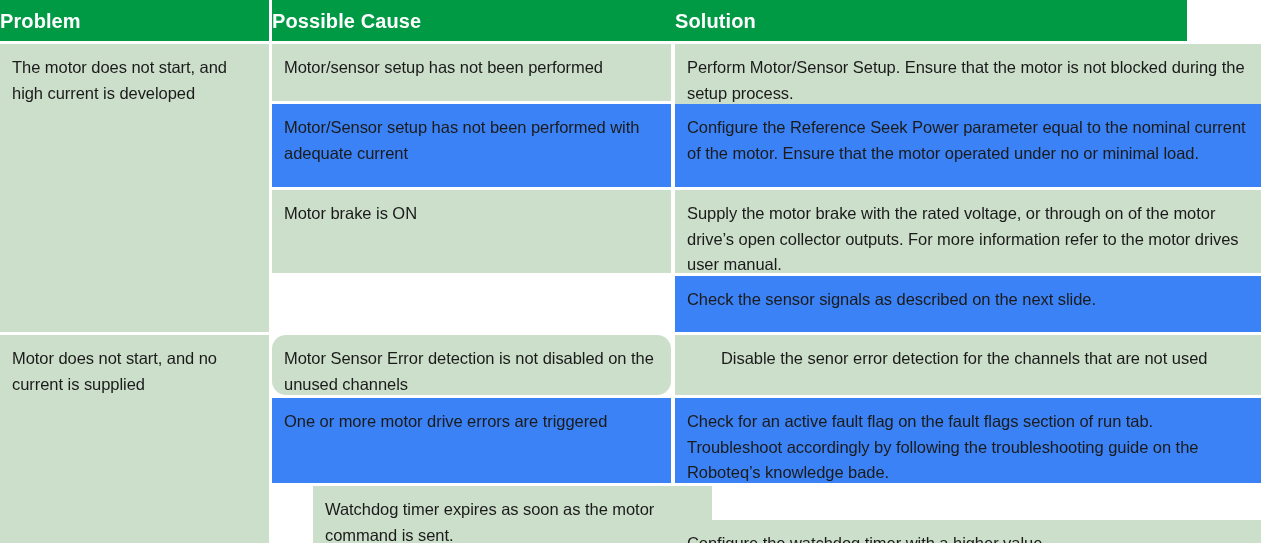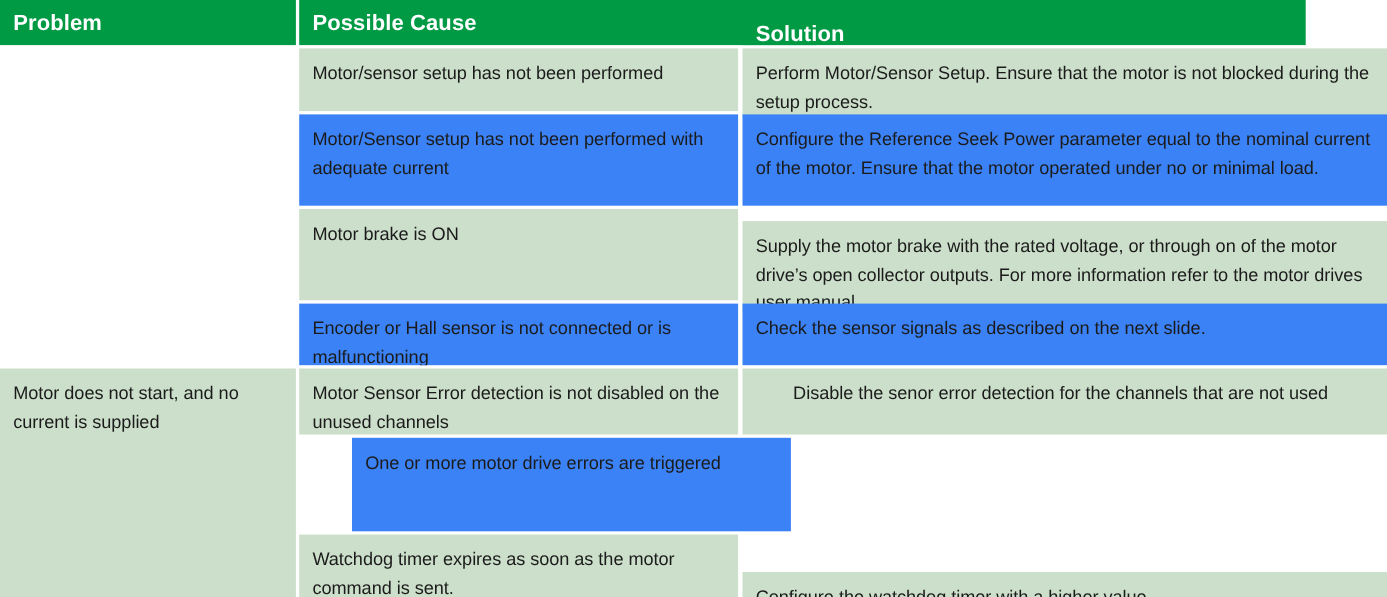--- a/index.html
+++ b/index.html
@@ -31,33 +31,32 @@
     height: 41px;
   }
   .header-cell {
     position: absolute;
     top: 0;
     height: 41px;
     background: #009a44;
     display: flex;
     align-items: center;
     box-sizing: border-box;
-    padding-left: 12px;
   }
   .header-cell .h-label {
     color: #ffffff;
     font-size: 20px;
     font-weight: bold;
     letter-spacing: 0.1px;
     line-height: 1;
     white-space: nowrap;
   }
   .hc-1 { left: 0px;   width: 269px; }
   .hc-2 { left: 272px; width: 470px; }
-  .hc-3 { left: 675px; width: 512px; align-items: flex-end; }
+  .hc-3 { left: 675px; width: 512px; }
 
   
   .cell {
     position: absolute;
     box-sizing: border-box;
     padding: 11px 14px 8px 12px;
     overflow: hidden;
   }
   .cell .c-text {
     display: block;
@@ -86,64 +85,67 @@
       <span class="h-label">Problem</span>
     </div>
     <div class="header-cell hc-2">
       <span class="h-label">Possible Cause</span>
     </div>
     <div class="header-cell hc-3">
       <span class="h-label">Solution</span>
     </div>
   </div>
 
+  <div class="cell col-1 tint-dark" style="top:44px; height:288px;">
+    <span class="c-text">The motor does not start, and high current is developed</span>
+  </div>
 
   <div class="cell col-2 tint-dark" style="top:44px; height:57px;">
     <span class="c-text">Motor/sensor setup has not been performed</span>
   </div>
   <div class="cell col-3 tint-dark" style="top:44px; height:62px;">
     <span class="c-text">Perform Motor/Sensor Setup. Ensure that the motor is not blocked during the setup process.</span>
   </div>
 
   <div class="cell col-2 tint-light" style="top:104px; height:83px;">
     <span class="c-text">Motor/Sensor setup has not been performed with adequate current</span>
   </div>
   <div class="cell col-3 tint-light" style="top:104px; height:83px;">
     <span class="c-text">Configure the Reference Seek Power parameter equal to the nominal current of the motor. Ensure that the motor operated under no or minimal load.</span>
   </div>
 
   <div class="cell col-2 tint-dark" style="top:190px; height:83px;">
     <span class="c-text">Motor brake is ON</span>
   </div>
-  <div class="cell col-3 tint-dark" style="top:190px; height:83px;margin-top:11px;">
+  <div class="cell col-3 tint-dark" style="top:190px; height:83px;">
     <span class="c-text">Supply the motor brake with the rated voltage, or through on of the motor drive’s open collector outputs. For more information refer to the motor drives user manual.</span>
   </div>
 
-  <div class="cell col-2 tint-light" style="top:276px; height:56px;">
-    <span class="c-text">Encoder or Hall sensor is not connected or is malfunctioning</span>
-  </div>
   <div class="cell col-3 tint-light" style="top:276px; height:56px;">
     <span class="c-text">Check the sensor signals as described on the next slide.</span>
   </div>
 
   <div class="cell col-1 tint-dark" style="top:335px; height:208px;">
     <span class="c-text">Motor does not start, and no current is supplied</span>
   </div>
 
-  <div class="cell col-2 tint-dark" style="top:335px; height:60px;">
+  <div class="cell col-2 tint-dark" style="top:335px; height:60px;border-radius:14px;">
     <span class="c-text">Motor Sensor Error detection is not disabled on the unused channels</span>
   </div>
   <div class="cell col-3 tint-dark" style="top:335px; height:60px;padding-left:46px;">
     <span class="c-text">Disable the senor error detection for the channels that are not used</span>
   </div>
 
-  <div class="cell col-2 tint-light" style="top:398px; height:85px;margin-left:48px;">
+  <div class="cell col-2 tint-light" style="top:398px; height:85px;">
     <span class="c-text">One or more motor drive errors are triggered</span>
   </div>
+  <div class="cell col-3 tint-light" style="top:398px; height:85px;">
+    <span class="c-text">Check for an active fault flag on the fault flags section of run tab. Troubleshoot accordingly by following the troubleshooting guide on the Roboteq’s knowledge bade.</span>
+  </div>
 
-  <div class="cell col-2 tint-dark" style="top:486px; height:57px;">
+  <div class="cell col-2 tint-dark" style="top:486px; height:57px;margin-left:41px;">
     <span class="c-text">Watchdog timer expires as soon as the motor command is sent.</span>
   </div>
   <div class="cell col-3 tint-dark" style="top:486px; height:45px;margin-top:34px;">
     <span class="c-text">Configure the watchdog timer with a higher value</span>
   </div>
 
 </div>
 
 </body></html>

